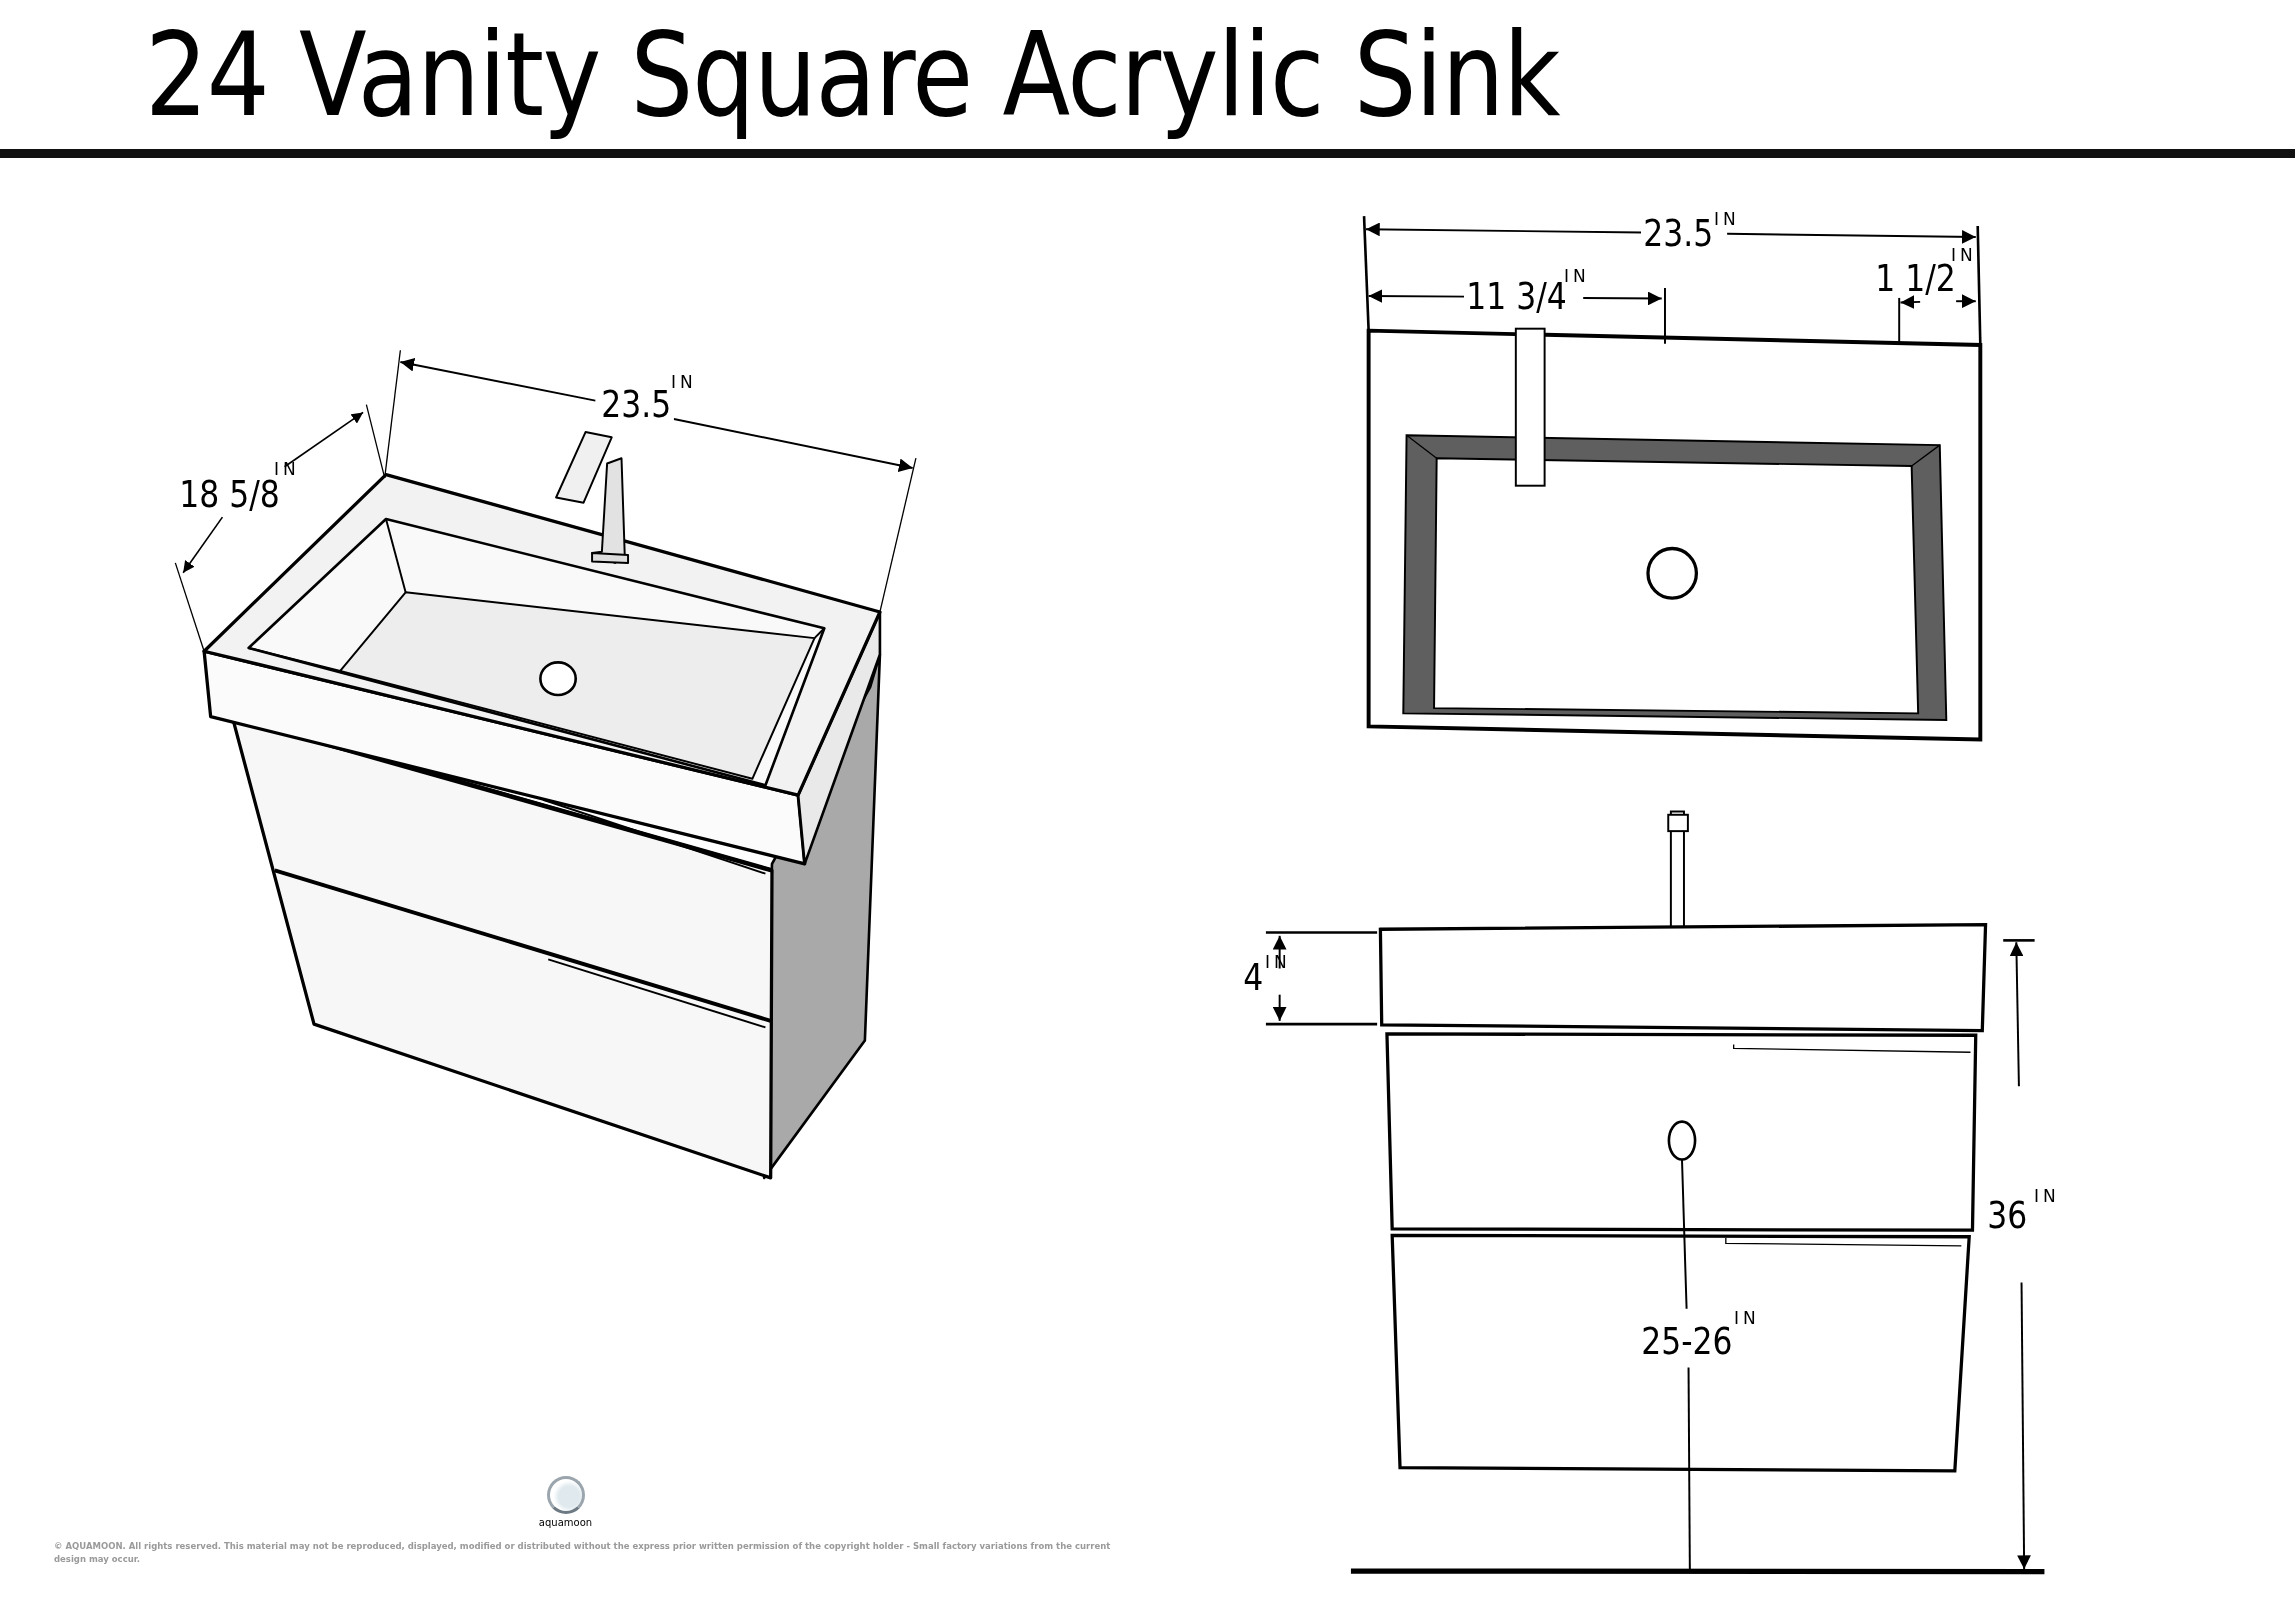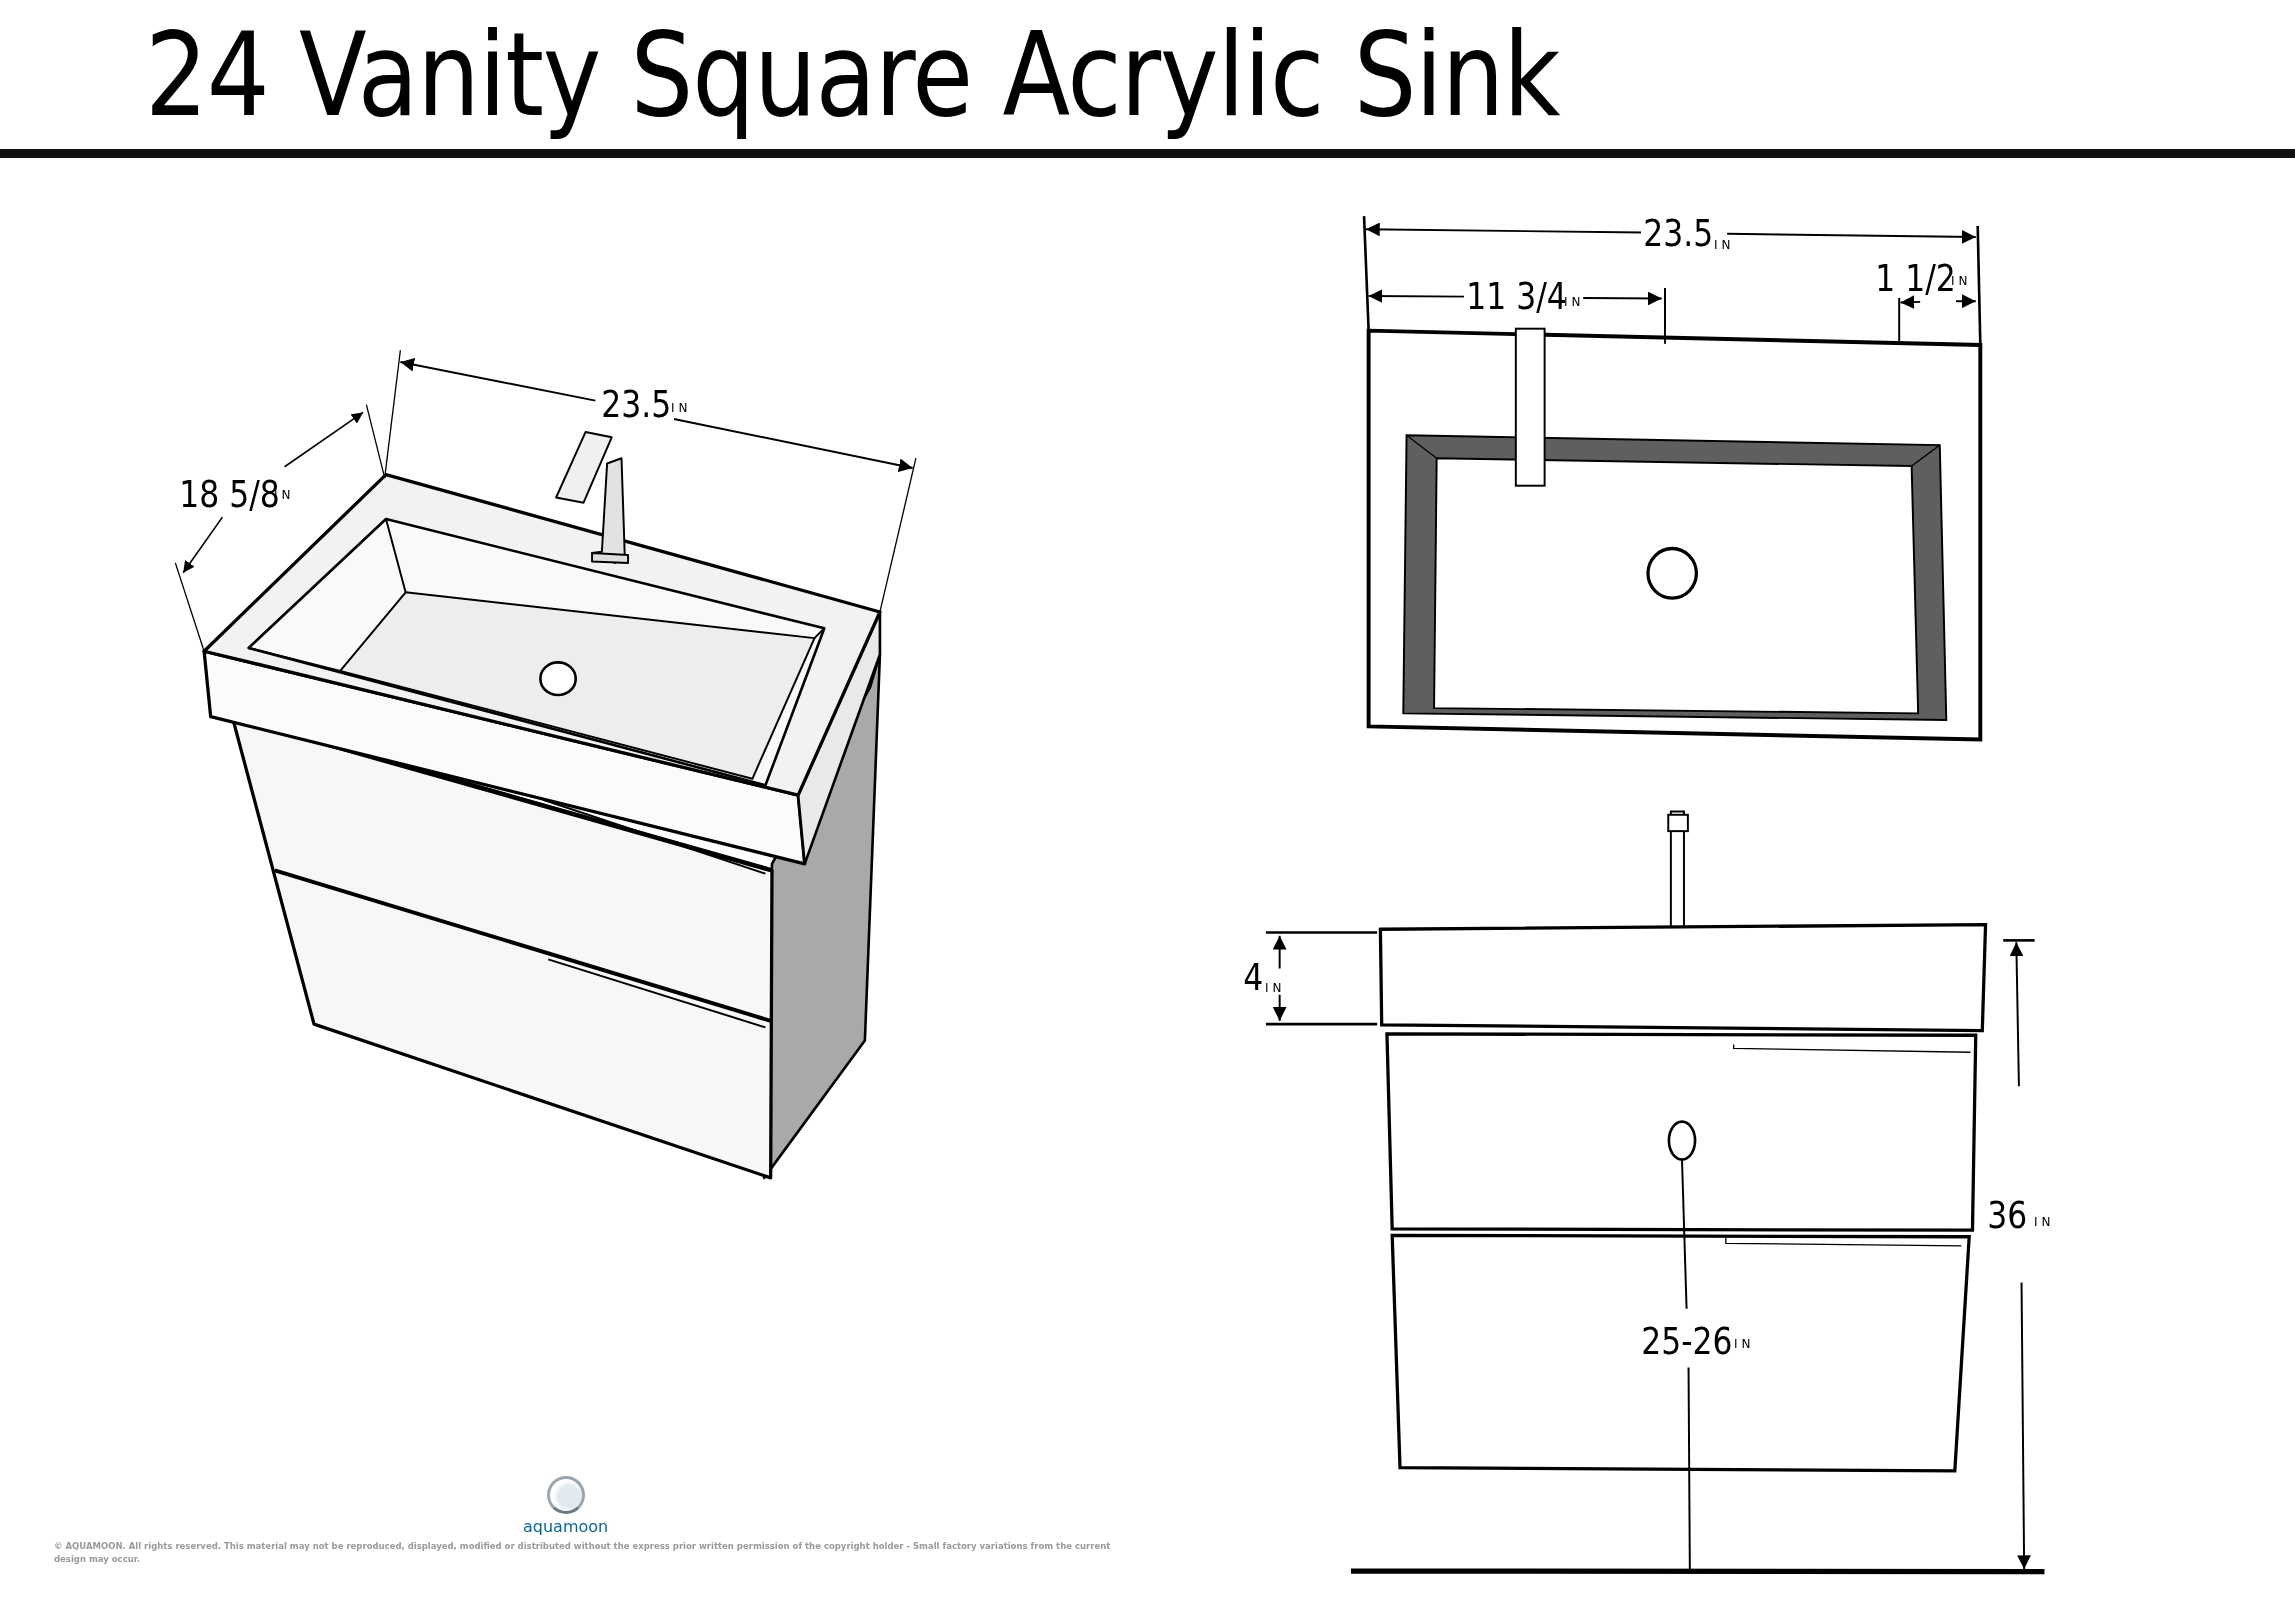--- a/index.html
+++ b/index.html
@@ -1,24 +1,24 @@
 <!DOCTYPE html>
 <html style="font-size:10.5px"><head>
   <meta charset="utf-8">
   <style>
     html, body { margin:0; padding:0; background:#ffffff; }
     body { width:2295px; height:1623px; position:relative; overflow:hidden; font-family:"DejaVu Sans", "Liberation Sans", sans-serif; color:#000; }
     .title { position:absolute; left:145px; top:18.3px; font-size:115px; line-height:1; letter-spacing:-1.3px; transform:scaleX(0.86); transform-origin:left top; white-space:nowrap; }
     .rule { position:absolute; left:0; top:149px; width:2295px; height:9.2px; background:#111; }
     svg.drawing { position:absolute; left:0; top:0; }
     .dim { position:absolute; font-size:37px; line-height:1; transform:scaleX(0.85); transform-origin:left top; white-space:nowrap; background:#fff; padding:0 2.6px; }
-    .unit { position:absolute; font-size:12px; letter-spacing:3.9px; line-height:1; white-space:nowrap;margin-top:28px; }
+    .unit { position:absolute; font-size:17px; letter-spacing:3.9px; line-height:1; white-space:nowrap; }
     .logo { position:absolute; left:523px; top:1476px; width:85px; text-align:center; }
     .logo-mark { width:38px; height:38px; margin:0 auto; border-radius:50%; border:3.9px solid #9aa5ad; border-bottom-color:#6d7a84; background:radial-gradient(circle at 60% 55%, #dfe9ee 0 40%, #fff 60%); box-sizing:border-box; }
-    .logo-text { font-size:16px; color:#0369a1; margin-top:2.6px; }
+    .logo-text { font-size:10px; color:#000000; margin-top:2.6px; }
     .copyright { position:absolute; left:54px; top:1540px; width:1080px; font-size:8.5px; line-height:13px; color:#9a9a9a;font-weight:bold; }
   </style>
 </head>
 <body>
 
 <div class="title">24 Vanity Square Acrylic Sink</div>
 <div class="rule"></div>
 
 <svg class="drawing" width="2295" height="1623" viewBox="0 0 3508 2480">
   <defs>

